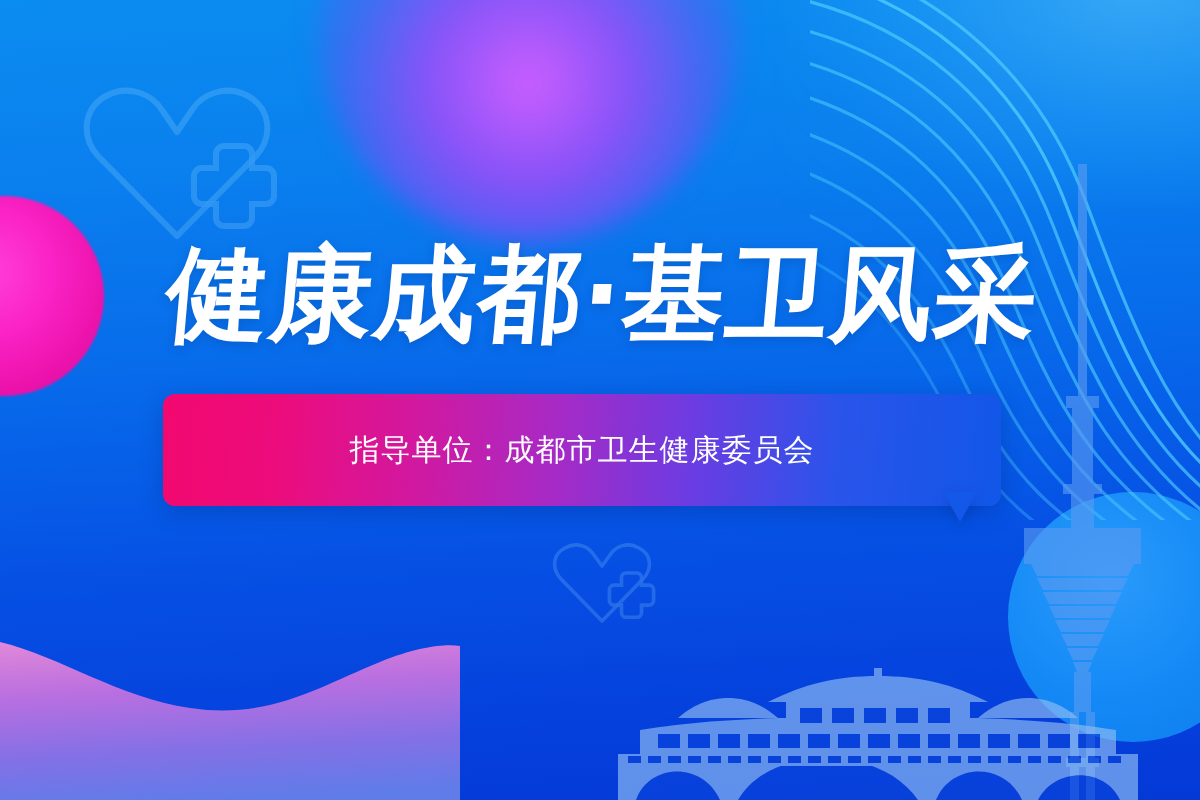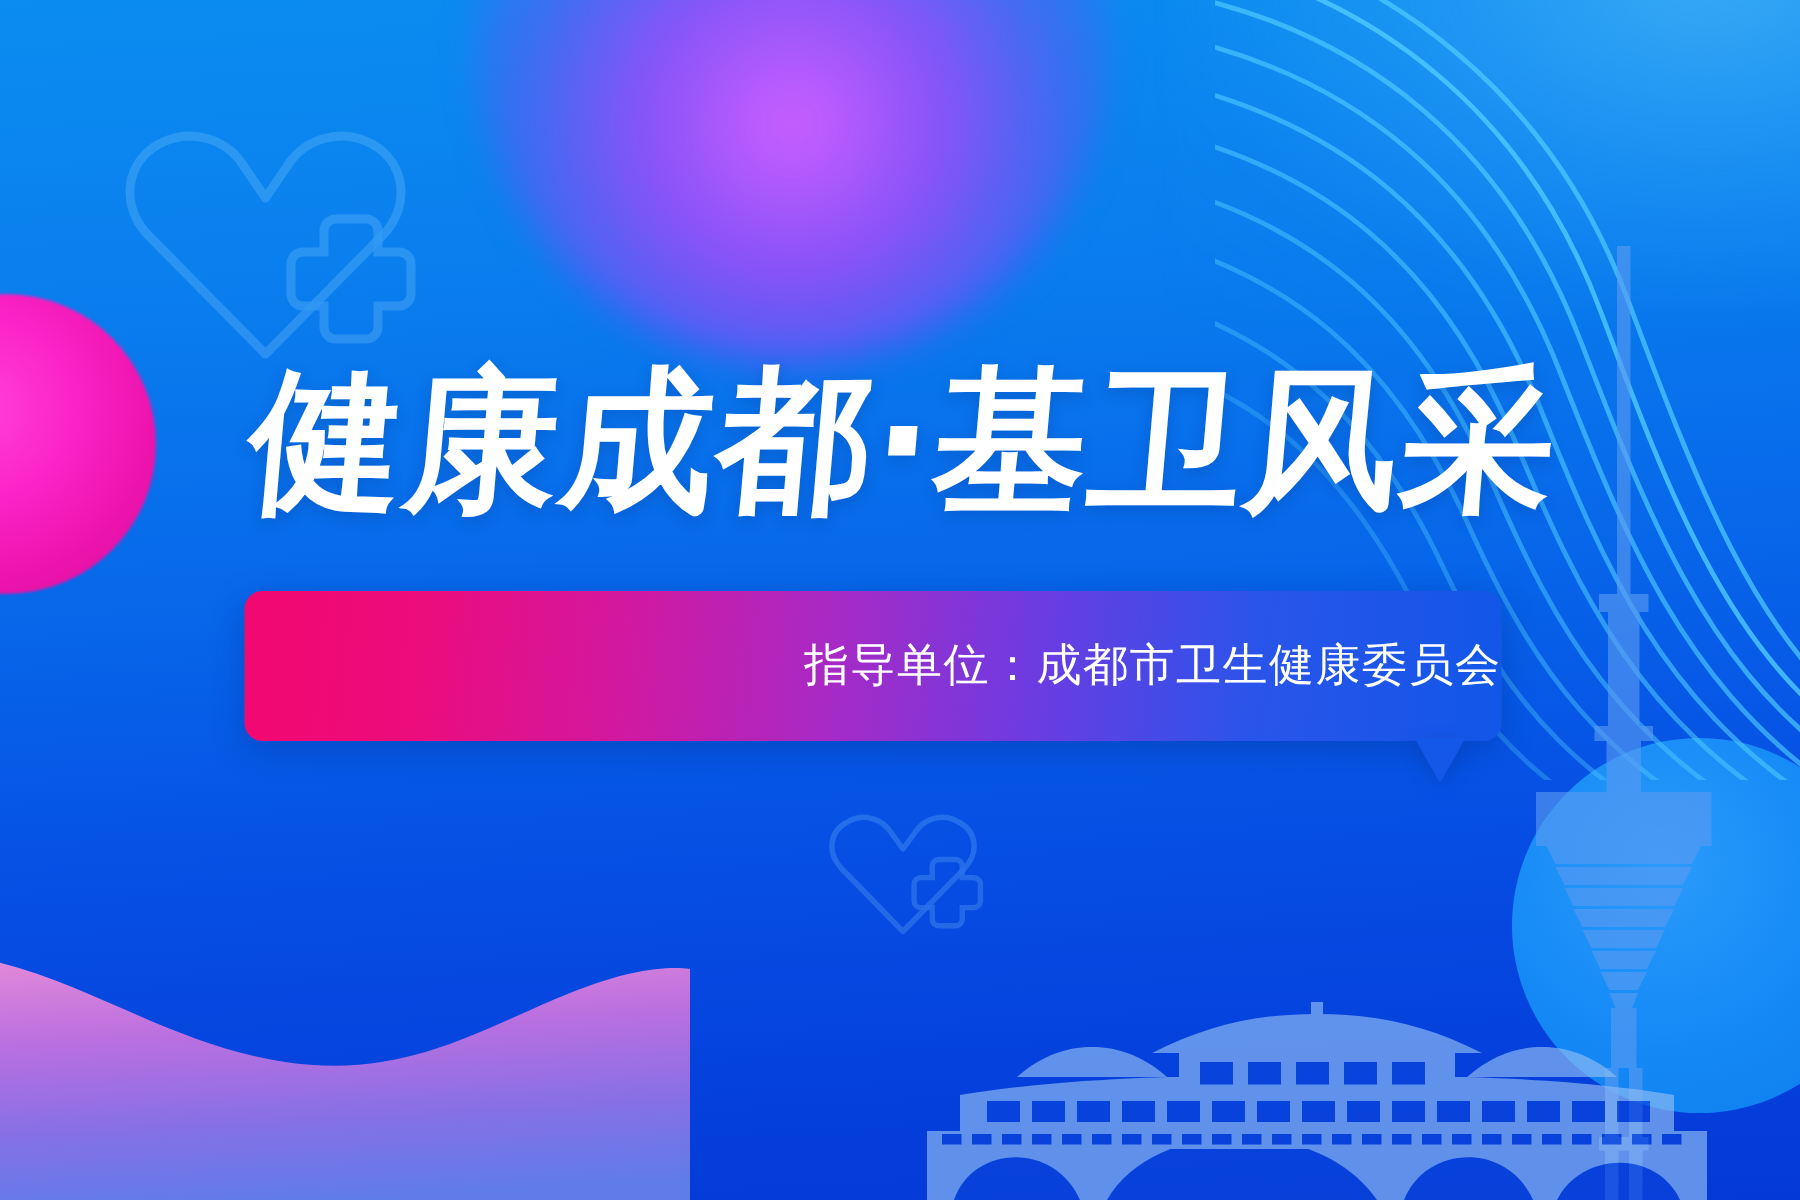--- a/index.html
+++ b/index.html
@@ -121,30 +121,30 @@
     font-family: "DejaVu Sans", "Liberation Sans", sans-serif;
     transform: skewX(-5deg) scaleX(0.98);
     text-shadow: 0 3px 10px rgba(0,40,120,0.22);
     white-space: nowrap;
   }
 
   
   .banner {
     position: absolute;
     left: 163px; top: 394px;
-    width: 838px; height: 100px;
+    width: 838px; height: 112px;
     border-radius: 12px;
     background: linear-gradient(95deg,
         #f2086f 0%, #ec0c7c 14%, #d2189f 30%,
         #a62ac6 47%, #6b3ce2 63%, #2a54ea 80%, #1157e8 100%);
     box-shadow: 0 6px 22px rgba(4,30,110,0.28);
     display: flex;
     flex-direction: row;
     align-items: center;
-    justify-content: flex-end;
+    justify-content: center;
   }
   .banner-line {
     color: #ffffff;
     font-family: "DejaVu Sans", "Liberation Sans", sans-serif;
     white-space: nowrap;
     letter-spacing: 1px;
   }
   .banner-line-1 { font-size: 30px; font-weight: 500; line-height: 1.38; }
   .banner-line-2 { font-size: 33px; font-weight: 600; line-height: 1.32; }
 

